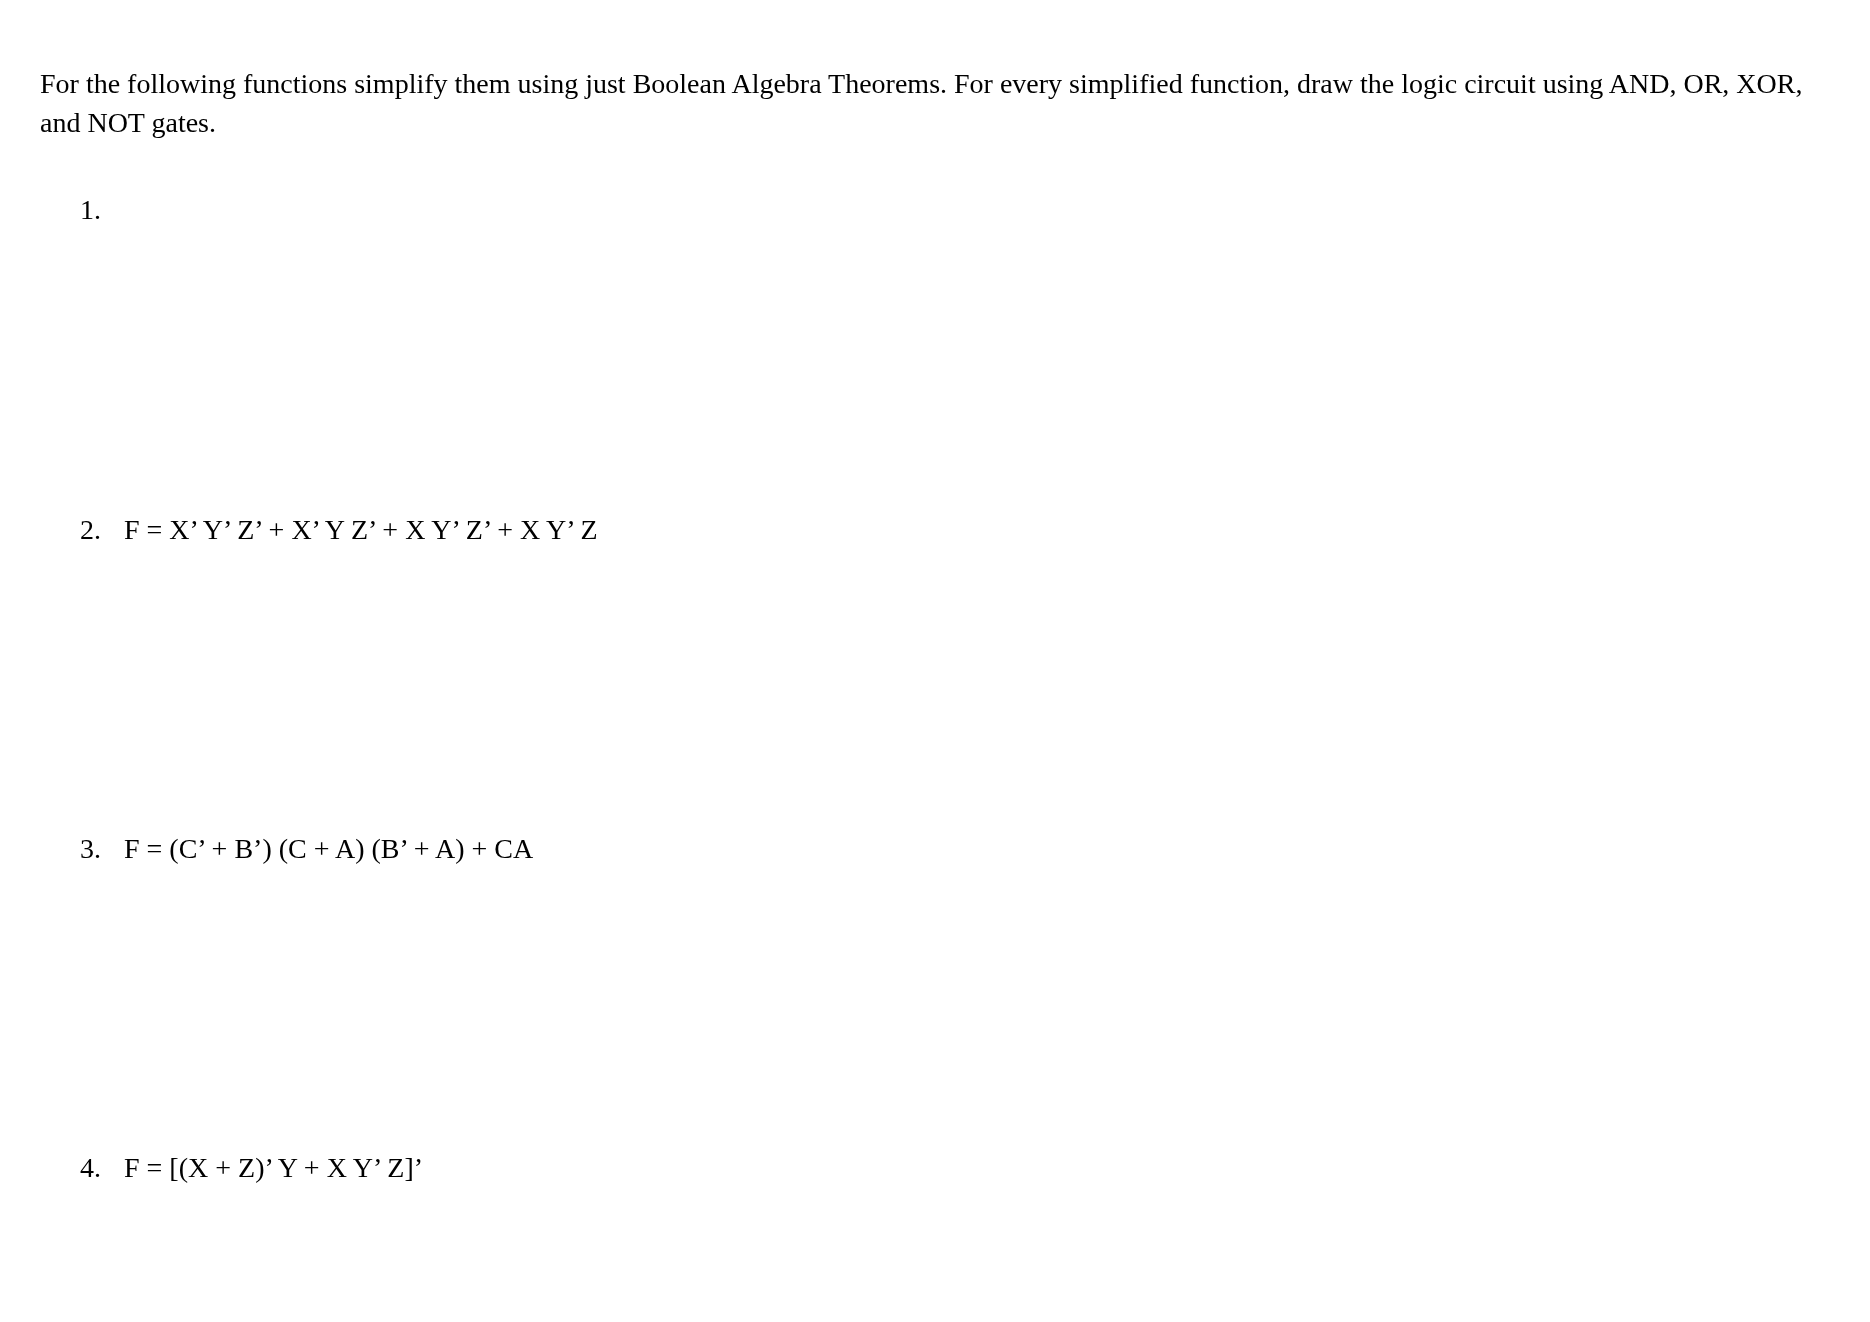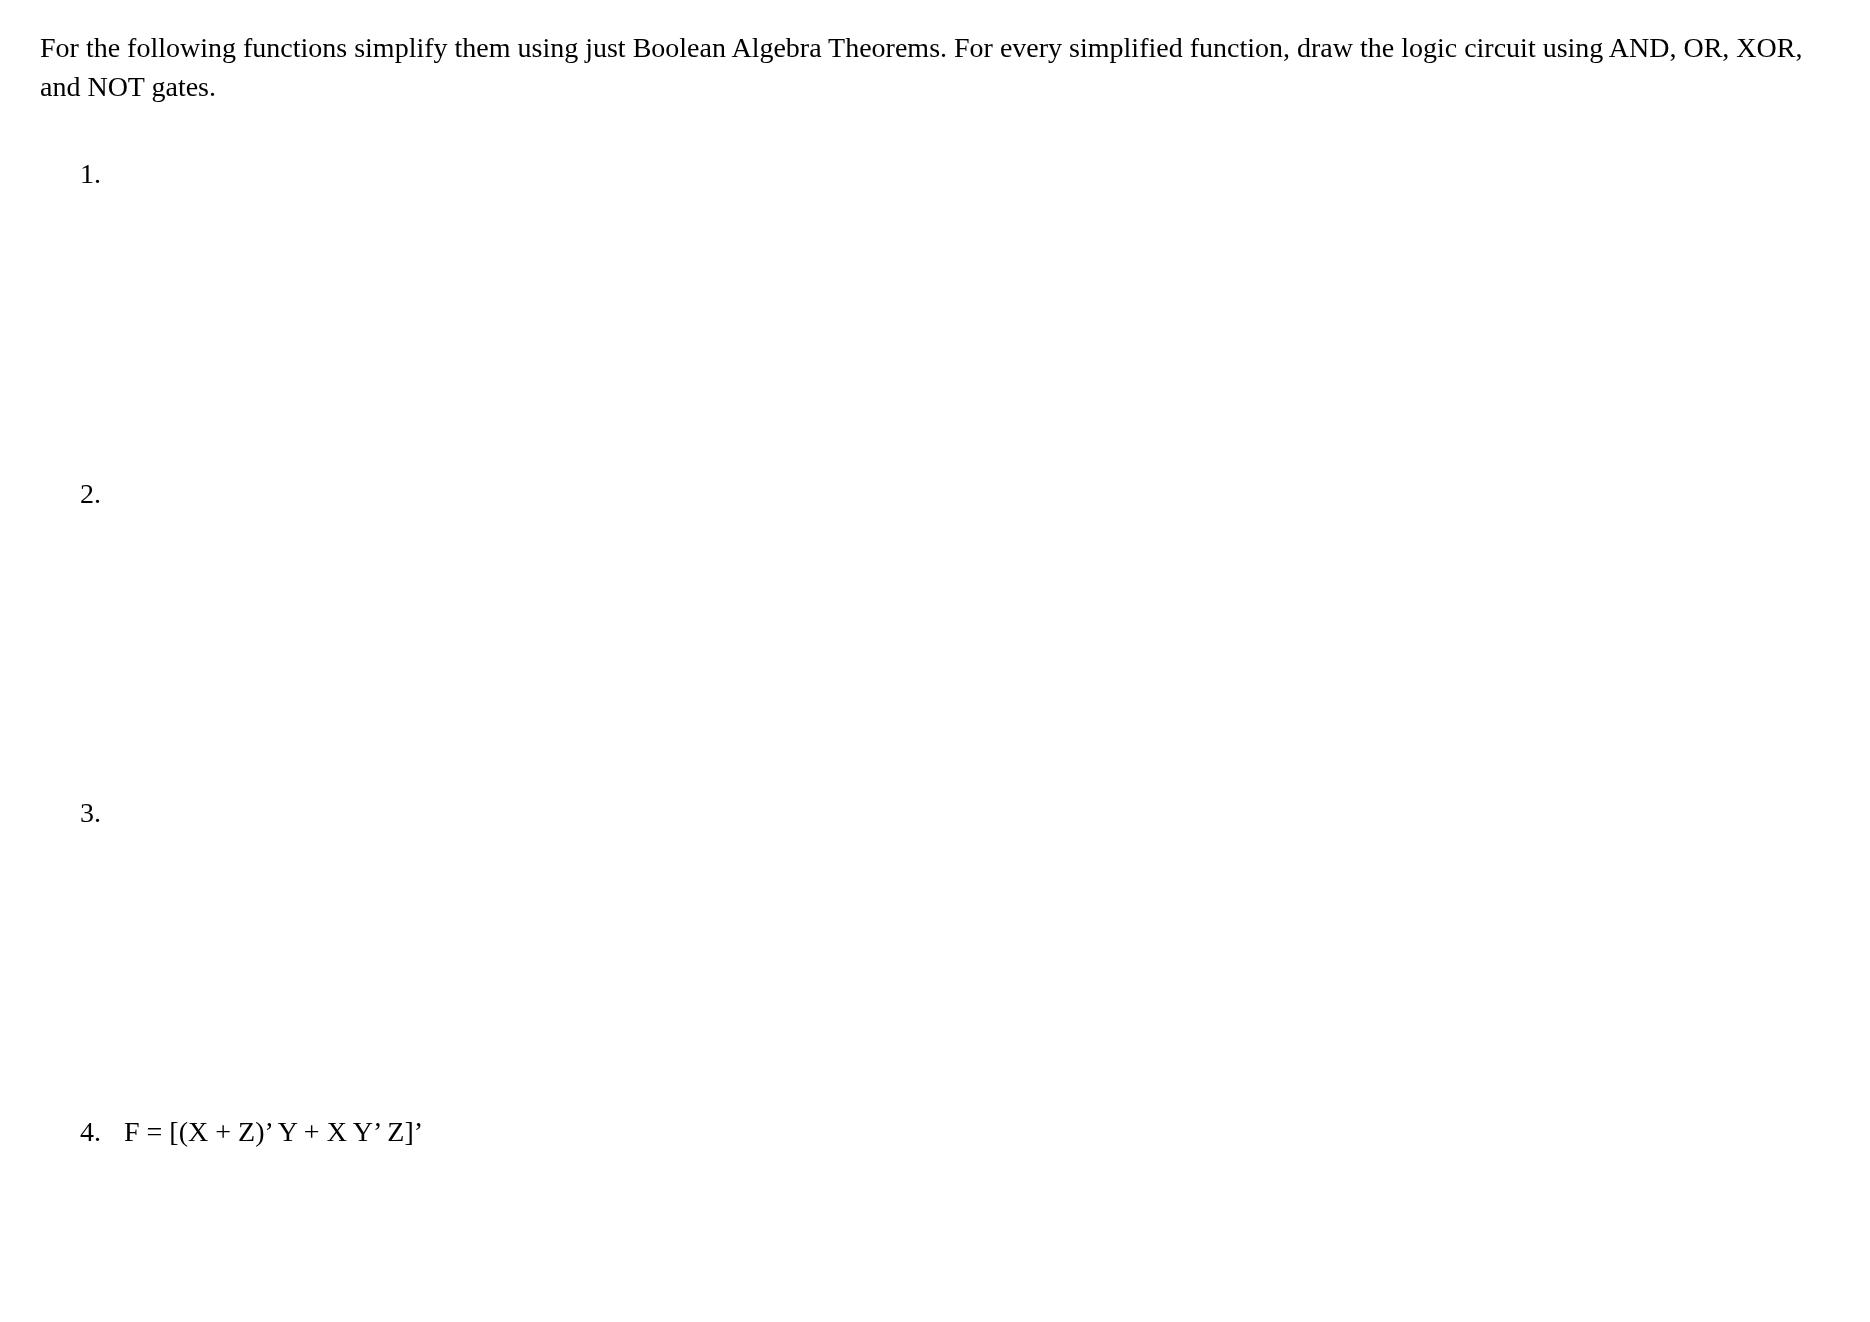--- a/index.html
+++ b/index.html
@@ -11,20 +11,21 @@
       background: #ffffff;
       font-family: "Times New Roman", Times, serif;
       font-size: 28px;
       color: #000000;
       padding: 28px 40px;
       width: 1870px;
       line-height: 1.4;
     }
     .intro {
       margin-bottom: 48px;
+      margin-top: 36px;
     }
     .problems {
       padding-left: 40px;
     }
     .problem {
       display: flex;
       margin-bottom: 280px;
     }
     .problem:last-child {
       margin-bottom: 0;
@@ -61,24 +62,26 @@
 <div class="intro">For the following functions simplify them using just Boolean Algebra Theorems. For every simplified function, draw the logic circuit using AND, OR, XOR, and NOT gates.</div>
 
 <div class="problems">
 
   <div class="problem">
     <div class="num">1.</div>
   </div>
 
   <div class="problem">
     <div class="num">2.</div>
+    <div class="eq">F = X’ Y’ Z’ + X’ Y Z’ + X Y’ Z’ + X Y’ Z</div>
   </div>
 
   <div class="problem">
     <div class="num">3.</div>
+    <div class="eq">F = (C’ + B’) (C + A) (B’ + A) + CA</div>
   </div>
 
   <div class="problem">
     <div class="num">4.</div>
     <div class="eq">F = [(X + Z)’ Y + X Y’ Z]’</div>
   </div>
 
 </div>
 
 </body></html>

